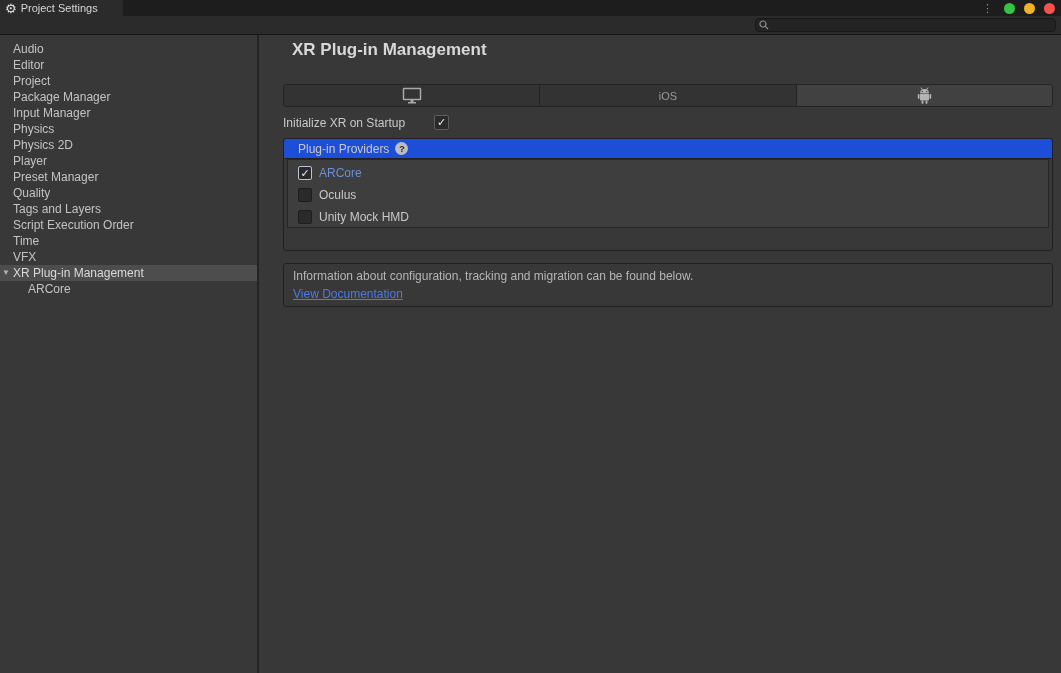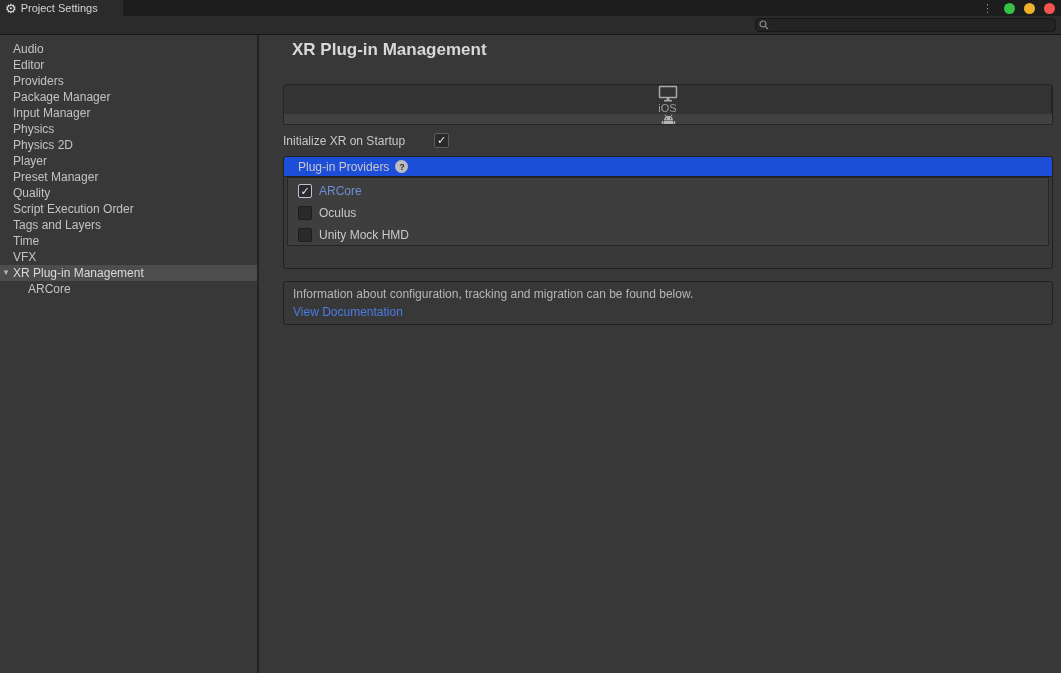--- a/index.html
+++ b/index.html
@@ -45,21 +45,21 @@
   .side-item.selected { background:#4d4d4d; color:#dadada; }
   .side-item.child { padding-left:28px; }
   .tri { position:absolute; left:2px; top:0; font-size:8px; color:#b2b2b2; line-height:16px; }
 
   .main { flex:1; position:relative; background:#383838; }
   .main-title { position:absolute; top:5px; left:10px; font-size:17px; font-weight:bold; color:#d8d8d8; }
 
   .content { position:absolute; top:49px; left:1px; right:8px; }
 
   
-  .tabbar { display:flex; height:41px; border-radius:3px; overflow:hidden; border:1px solid #242424; background:#333333;flex-direction:column; }
+  .tabbar { display:flex; height:23px; border-radius:3px; overflow:hidden; border:1px solid #242424; background:#333333; }
   .tab {
     flex:1; display:flex; align-items:center; justify-content:center;
     background:#333333; border-right:1px solid #242424; color:#9b9b9b; font-size:11px;
   }
   .tab:last-child { border-right:none; }
   .tab.selected { background:#414141; }
 
   
   .init-row { display:flex; align-items:flex-end; margin-top:7px; height:16px; }
   .init-label { width:151px; color:#c8c8c8; }
@@ -83,21 +83,21 @@
     font-size:9px; font-weight:bold; display:inline-flex; align-items:center; justify-content:center;
   }
   .provider-list { margin:0 3px; border:1px solid #262626; background:#3e3e3e; height:69px; padding-top:2px; }
   .provider-row { display:flex; align-items:center; height:22px; padding-left:10px; gap:7px; }
   .provider-label { color:#c8c8c8; }
   .provider-label.accent { color:#6d8fd6; }
 
   
   .infobox { margin-top:12px; border:1px solid #212121; border-radius:3px; padding:5px 9px; background:#383838; }
   .info-text { color:#b6b6b6; line-height:14px; }
-  .doc-link { color:#4b7be5; line-height:14px; display:inline-block; margin-top:4px; cursor:pointer; }
+  .doc-link { color:#4b7be5; text-decoration:underline; line-height:14px; display:inline-block; margin-top:4px; cursor:pointer; }
 
   svg { display:block; }
 </style>
 </head>
 <body>
 
 <div class="titlebar">
   <div class="window-tab">
     <span class="gear-glyph">⚙</span>
     <span class="window-tab-label">Project Settings</span>
@@ -120,30 +120,30 @@
     </span>
     <input class="search-input" type="text" placeholder="" style="">
   </div>
 </div>
 
 <div class="app-body">
 
   <div class="sidebar">
     <div class="side-item"><span>Audio</span></div>
     <div class="side-item"><span>Editor</span></div>
-    <div class="side-item"><span>Providers</span></div>
+    <div class="side-item"><span>Project</span></div>
     <div class="side-item"><span>Package Manager</span></div>
     <div class="side-item"><span>Input Manager</span></div>
     <div class="side-item"><span>Physics</span></div>
     <div class="side-item"><span>Physics 2D</span></div>
     <div class="side-item"><span>Player</span></div>
     <div class="side-item"><span>Preset Manager</span></div>
     <div class="side-item"><span>Quality</span></div>
+    <div class="side-item"><span>Tags and Layers</span></div>
     <div class="side-item"><span>Script Execution Order</span></div>
-    <div class="side-item"><span>Tags and Layers</span></div>
     <div class="side-item"><span>Time</span></div>
     <div class="side-item"><span>VFX</span></div>
     <div class="side-item selected">
       <span class="tri">▼</span>
       <span>XR Plug-in Management</span>
     </div>
     <div class="side-item child"><span>ARCore</span></div>
   </div>
 
   <div class="main">

